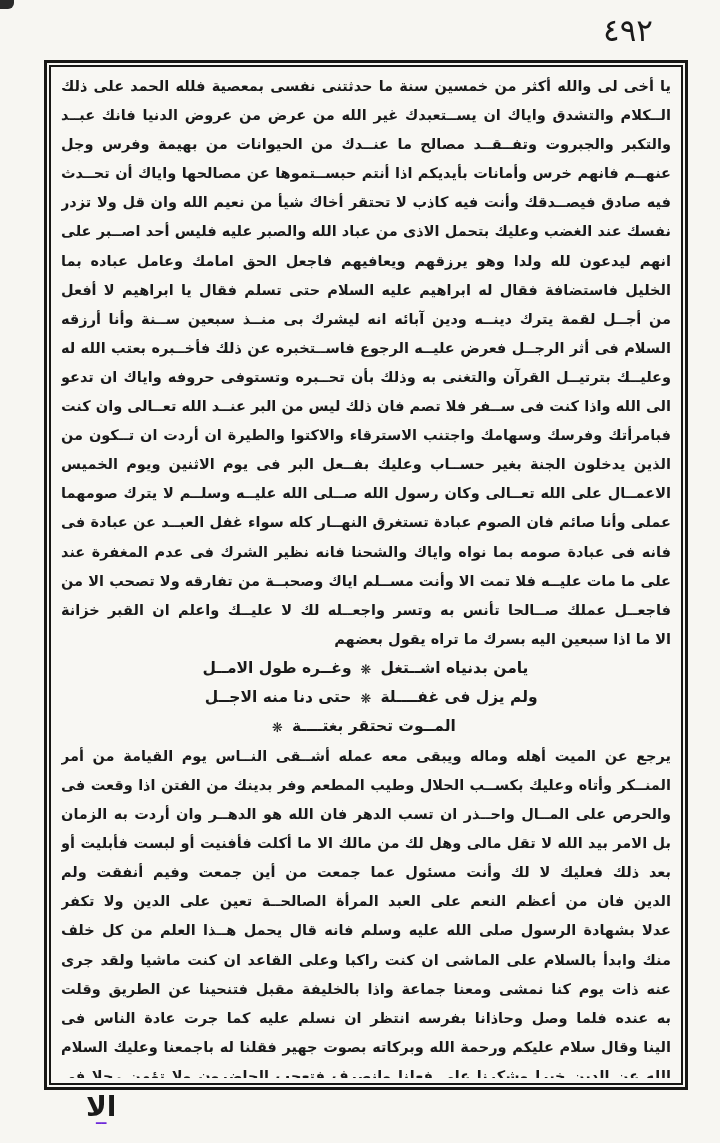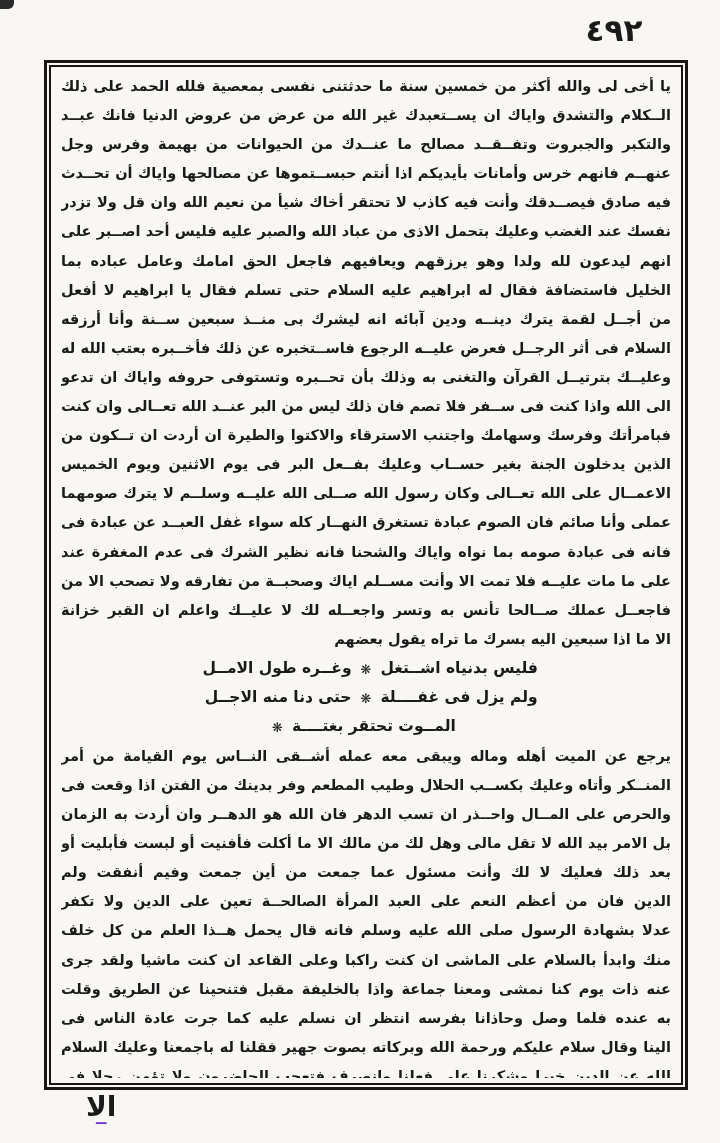--- a/index.html
+++ b/index.html
@@ -20,23 +20,23 @@
     left: 0; top: 0;
     width: 14px; height: 9px;
     background: #2a2a2a;
     border-radius: 0 0 6px 0;
   }
   .page-number {
     position: absolute;
     top: 12px;
     left: 575px;
     width: 78px;
-    text-align: center;
+    text-align: right;
     font-size: 31px;
-    font-weight: bold;
+    font-weight: normal;
     letter-spacing: 1px;
   }
   .frame {
     position: absolute;
     left: 44px;
     top: 60px;
     width: 644px;
     height: 1030px;
     border: 3px solid #181715;
     box-sizing: border-box;
@@ -162,21 +162,21 @@
           <div class="line">على ما مات عليــه فلا تمت الا وأنت مســلم اياك وصحبــة من تفارقه ولا تصحب الا من لا يفارقك وهو العــمل</div>
 
           <div class="line">فاجعــل عملك صــالحا تأنس به وتسر واجعــله لك لا عليــك واعلم ان القبر خزانة أعمالك فلا تخزن فيه</div>
 
           <div class="line">الا ما اذا سبعين اليه بسرك ما تراه يقول بعضهم</div>
         </div>
 
       <div class="poetry">
 
           <div class="verse">
-            <span class="hemi-right">فليس بدنياه اشــتغل</span>
+            <span class="hemi-right">يامن بدنياه اشــتغل</span>
             <span class="verse-sep">❋</span>
             <span class="hemi-left">وغــره طول الامــل</span>
           </div>
 
           <div class="verse">
             <span class="hemi-right">ولم يزل فى غفــــلة</span>
             <span class="verse-sep">❋</span>
             <span class="hemi-left">حتى دنا منه الاجــل</span>
           </div>
 

